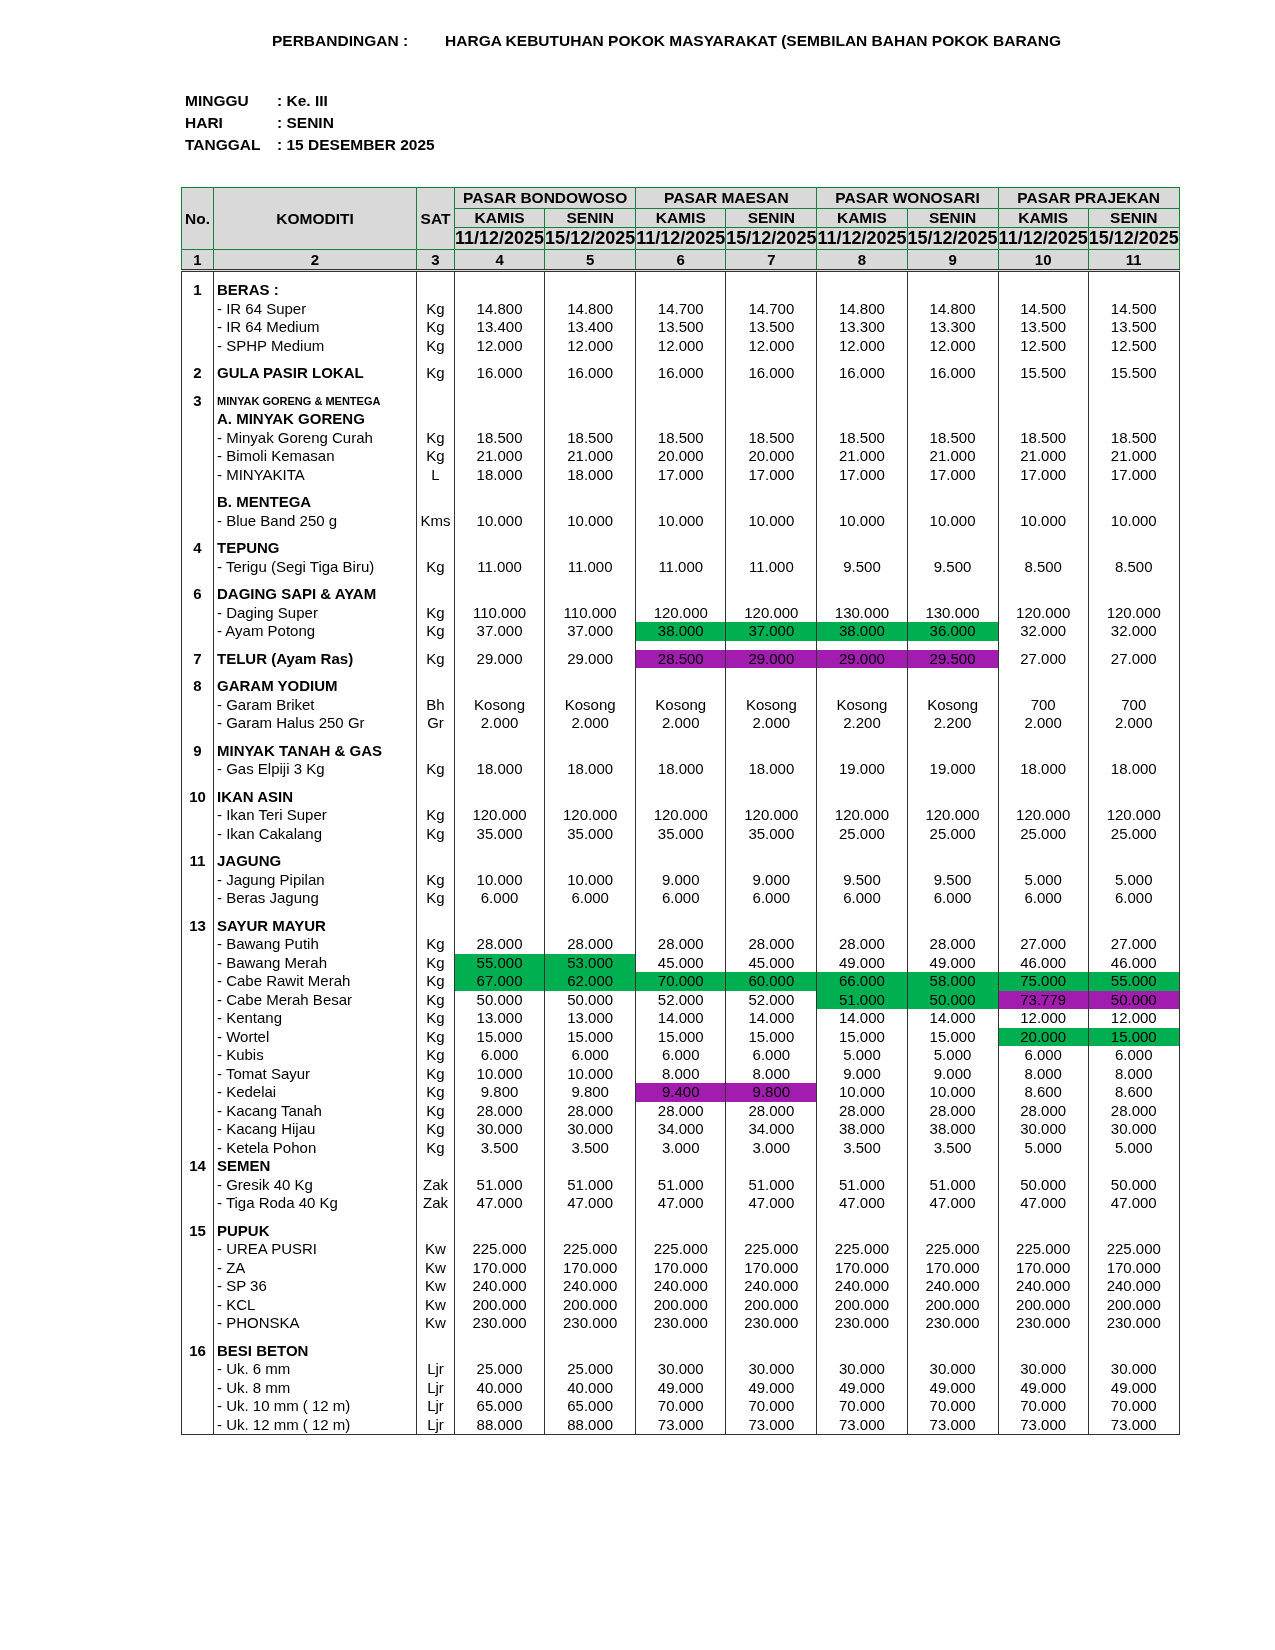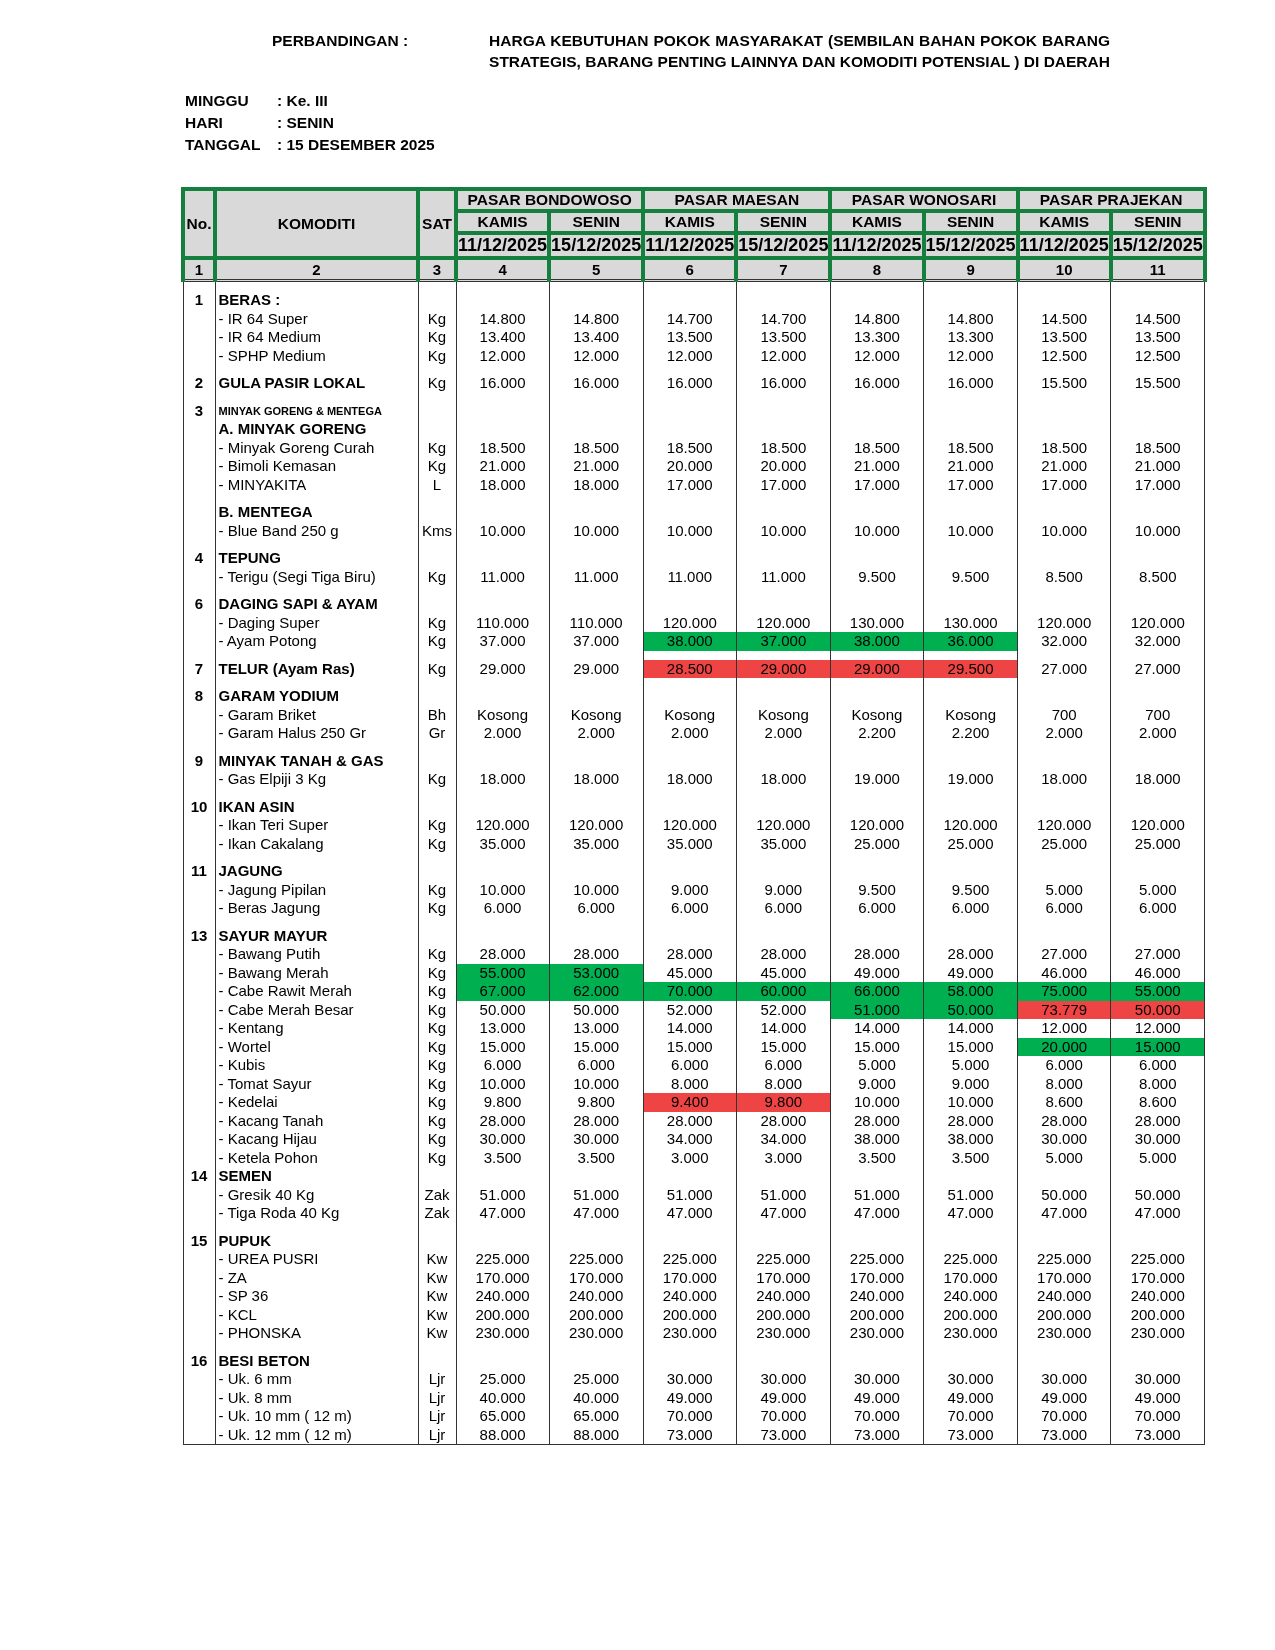--- a/index.html
+++ b/index.html
@@ -1,57 +1,56 @@
 <!DOCTYPE html>
 <html><head>
 <meta charset="utf-8">
 <style>
   html, body { margin: 0; padding: 0; background: #ffffff; }
   body { width: 1275px; height: 1650px; position: relative; font-family: "Liberation Sans", sans-serif; color: #000; }
   .title-block { position: absolute; left: 272px; top: 30px; width: 870px; font-weight: bold; font-size: 15.5px; line-height: 21px; }
-  .title-row { display: flex; gap: 44px; }
+  .title-row { display: flex; }
   .title-label { white-space: nowrap; padding-right: 6px; }
   .title-text { text-align: justify; text-align-last: left; margin-left: 31px; }
   .title-text .line { display: block; text-align: justify; text-align-last: justify; }
   .title-text .line.last { text-align-last: left; }
   .meta-block { position: absolute; left: 185px; top: 90px; font-weight: bold; font-size: 15.5px; line-height: 22px; }
   .meta-row { display: flex; }
   .meta-key { width: 92px; }
   table.main { position: absolute; left: 181px; top: 187px; border-collapse: collapse; table-layout: fixed; font-size: 15px; }
   table.main col.c-no { width: 32px; }
   table.main col.c-kom { width: 203px; }
   table.main col.c-sat { width: 38px; }
   table.main col.c-v { width: 88px; }
   table.main col.c-v2 { width: 86px; }
-  .hdr th { background: #D9D9D9; font-weight: bold; border: 4px solid #15803d; padding: 0; text-align: center; }
+  .hdr th { background: #D9D9D9; font-weight: bold; border: 1px solid #15803d; padding: 0; text-align: center; }
   .hdr-market { height: 21px; font-size: 15.5px; }
   .hdr-day { height: 14px; font-size: 15.5px; }
   .hdr-date { height: 20px; font-size: 18px; }
   .hdr-num th { height: 19px; font-size: 15px; border-bottom: 3px double #333; }
   tbody td { border-left: 1px solid #333; border-right: 1px solid #333; padding: 0; height: 18.5px; line-height: 18px; white-space: nowrap; overflow: hidden; }
   tbody td.no { text-align: center; font-weight: bold; }
   tbody td.kom { padding-left: 3px; }
   tbody td.sat { text-align: center; }
   tbody td.v { text-align: center; }
   tr.cat td.kom { font-weight: bold; font-size: 15px; }
   tr.cat-small td.kom { font-weight: bold; font-size: 11px; margin-top: 24px; }
   tr.spacer td { height: 9px; }
   tr.last td { border-bottom: 1px solid #333; }
   td.g { background: #00B050; }
-  td.y { background: #ef4444; }
+  td.y { background: #a21caf; }
 </style>
 </head>
 <body>
 
 <div class="title-block">
   <div class="title-row">
     <span class="title-label">PERBANDINGAN :</span>
     <div class="title-text">
       <span class="line">HARGA KEBUTUHAN POKOK MASYARAKAT (SEMBILAN BAHAN POKOK BARANG</span>
-      <span class="line">STRATEGIS, BARANG PENTING LAINNYA DAN KOMODITI POTENSIAL ) DI DAERAH</span>
     </div>
   </div>
 </div>
 
 <div class="meta-block">
   <div class="meta-row">
     <span class="meta-key">MINGGU</span>
     <span>: Ke. III</span>
   </div>
   <div class="meta-row">

